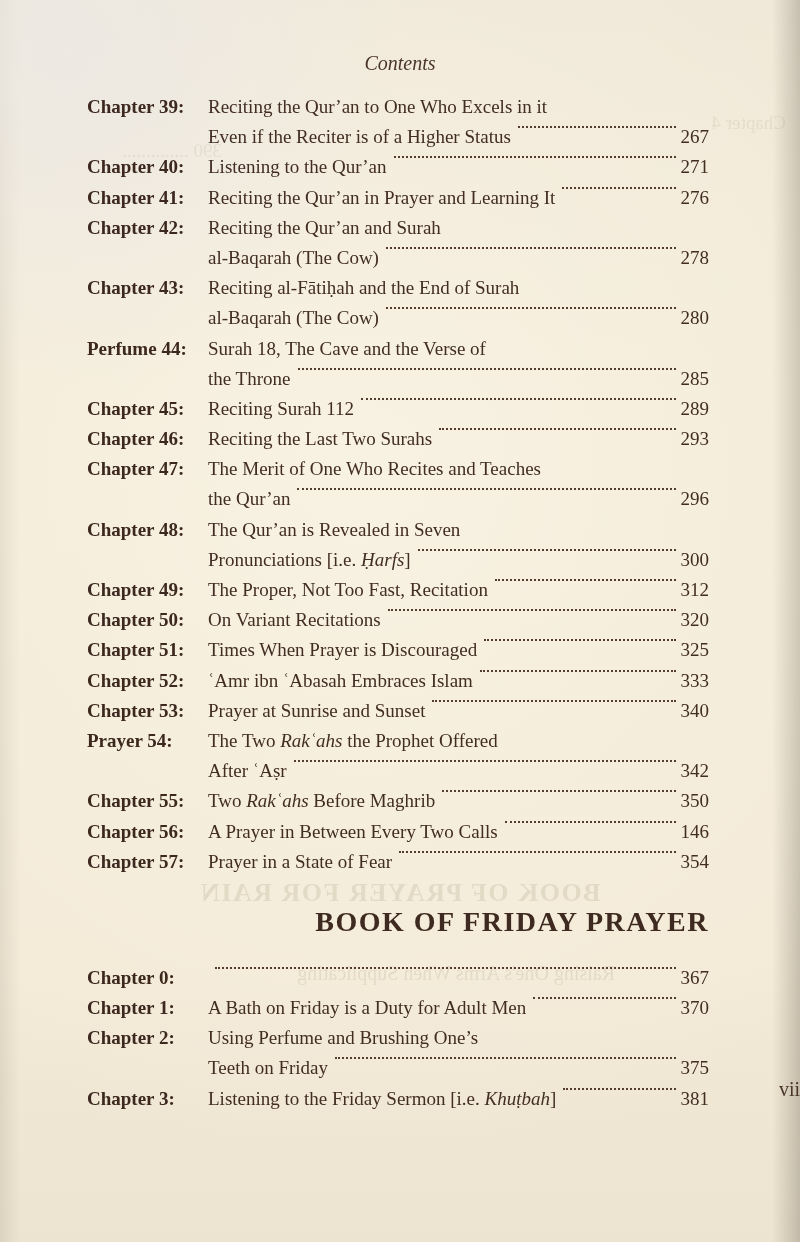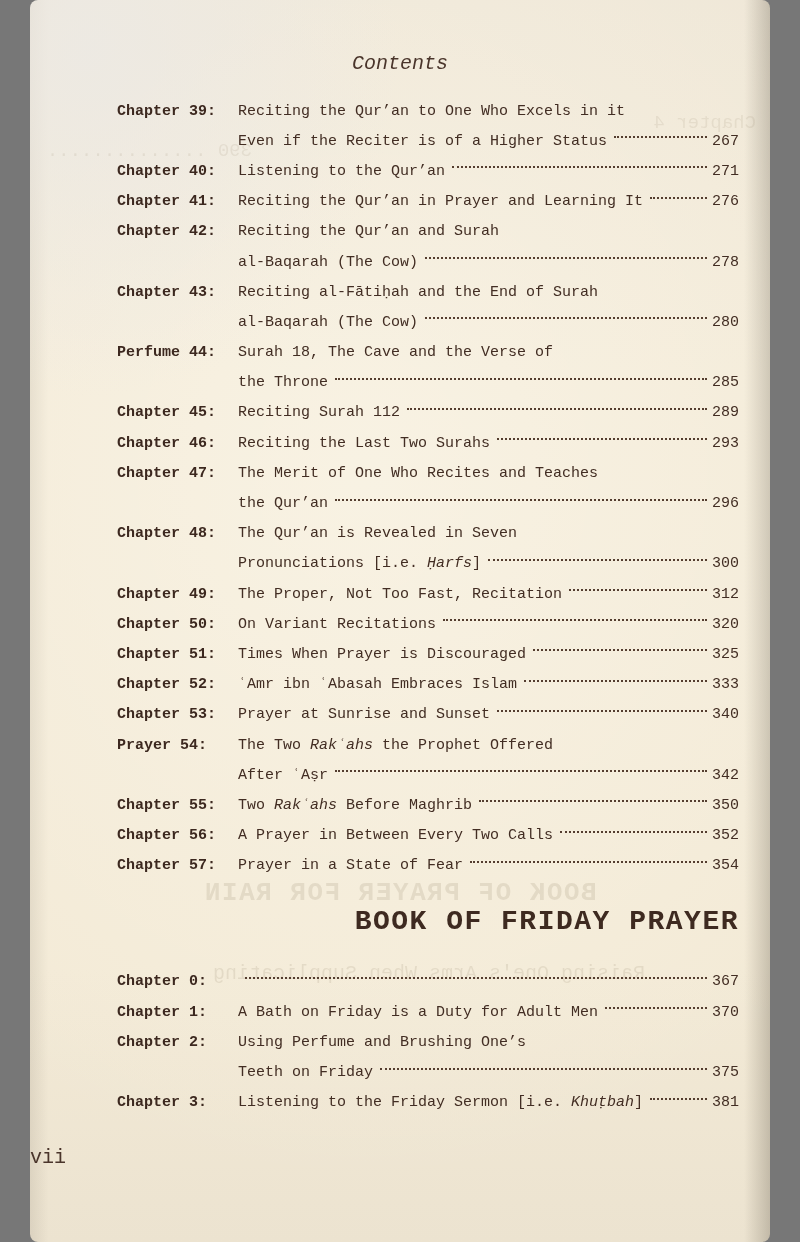--- a/index.html
+++ b/index.html
@@ -1,60 +1,59 @@
 <!DOCTYPE html>
 <html><head>
 <meta charset="utf-8">
 <style>
   html,body{margin:0;padding:0;background:#777;}
   .sheet{
     position:relative;
-    width:740px;height:1242px;
+    width:800px;height:1242px;
     margin:0 auto;
     overflow:hidden;
-    font-family:Liberation Mono, monospace;
+    font-family:Liberation Serif, serif;
     color:#422d23;
     background:
       radial-gradient(60% 40% at 8% 4%, rgba(236,233,228,0.85), rgba(236,233,228,0) 70%),
       radial-gradient(120% 80% at 45% 38%, rgba(255,252,242,0.45), rgba(255,252,242,0) 72%),
       linear-gradient(90deg, rgba(142,132,116,0.18) 0%, rgba(142,132,116,0) 2.5%),
       linear-gradient(90deg, rgba(0,0,0,0) 96.5%, rgba(125,117,101,0.38) 100%),
       linear-gradient(180deg, #efe7d7 0%, #f3ead7 30%, #f3ead6 78%, #ece3d0 100%);
-    border-radius: 8px;
   }
   .contents-header{
     position:absolute;top:52px;left:0;width:100%;
     text-align:center;font-style:italic;font-size:20px;color:#4a352b;
   }
   .toc-block{
     position:absolute;left:87px;top:96px;width:622px;
   }
   .row{
-    display:flex;align-items:center;height:30.2px;
-    font-size:15px;
+    display:flex;align-items:flex-start;height:30.2px;
+    font-size:19px;
   }
   .lbl{
     flex:0 0 121px;font-weight:bold;color:#3c281f;white-space:pre;
   }
   .t{white-space:pre;}
   .t i{white-space:pre;}
   .lead{
     flex:1 1 10px;min-width:10px;height:0;
     border-bottom:2px dotted #543d2f;
     margin:0 5px 8px 7px;
   }
   .pg{white-space:pre;}
   .section-heading{
     margin:22px 0 26px 0;
     text-align:right;font-weight:bold;font-size:28px;
     letter-spacing:1.5px;color:#3e2a20;line-height:38px;
   }
   .footer-folio{
-    position:absolute;top:1146px;left:0;width:100%;
-    text-align:left;font-size:20px;color:#4a352b;
+    position:absolute;top:1078px;left:0;width:100%;
+    text-align:right;font-size:20px;color:#4a352b;
   }
   .ghost{
     position:absolute;transform:scaleX(-1);
     color:#8a7a5f;pointer-events:none;white-space:pre;
   }
   .ghost-heading{
     top:878px;left:0;width:100%;text-align:center;
     font-weight:bold;font-size:26px;letter-spacing:1.5px;opacity:0.16;
   }
   .ghost-line{
@@ -241,21 +240,21 @@
           <span class="lbl">Chapter 55:</span>
           <span class="t"><span>Two </span><i>Rakʿahs</i><span> Before Maghrib</span></span>
           <span class="lead"></span>
           <span class="pg">350</span>
         </div>
 
         <div class="row">
           <span class="lbl">Chapter 56:</span>
           <span class="t"><span>A Prayer in Between Every Two Calls</span><i></i><span></span></span>
           <span class="lead"></span>
-          <span class="pg">352</span>
+          <span class="pg">146</span>
         </div>
 
         <div class="row">
           <span class="lbl">Chapter 57:</span>
           <span class="t"><span>Prayer in a State of Fear</span><i></i><span></span></span>
           <span class="lead"></span>
           <span class="pg">354</span>
         </div>
       </div>
 

